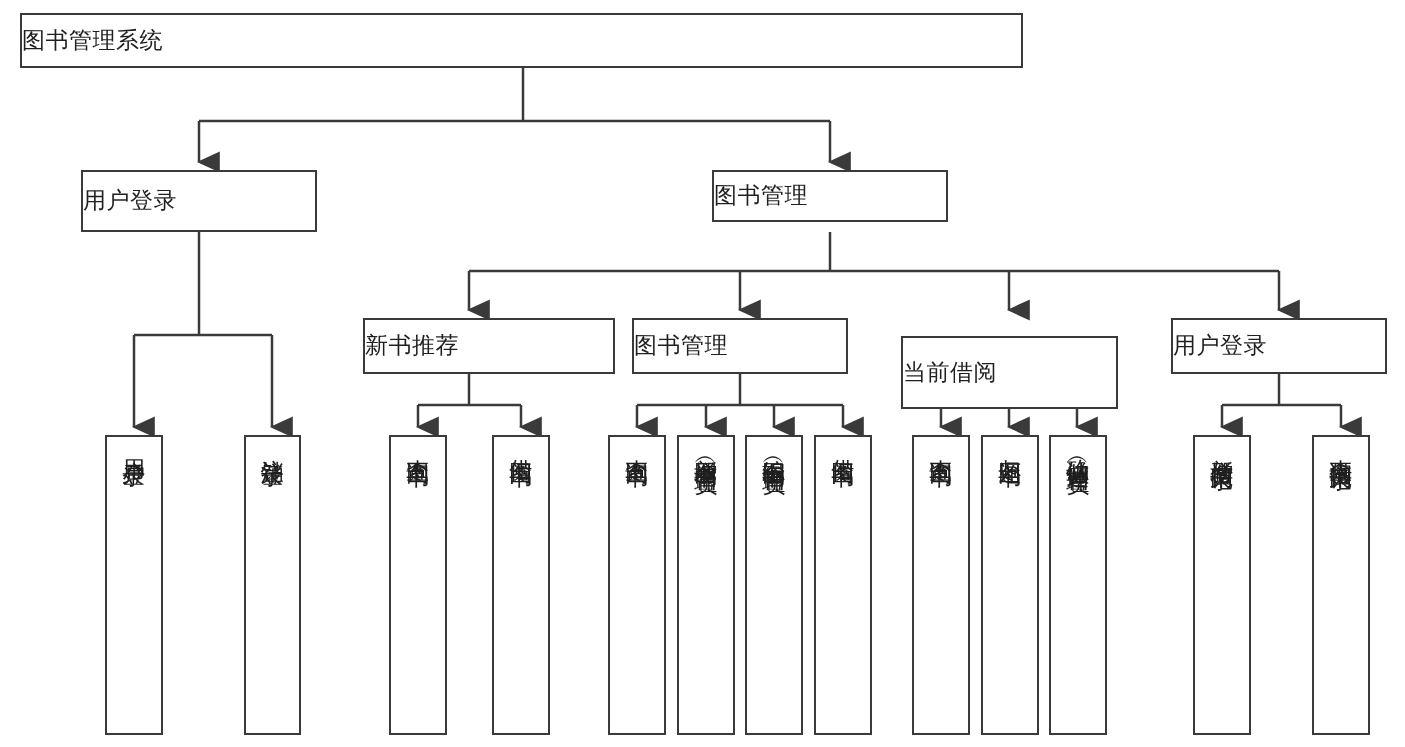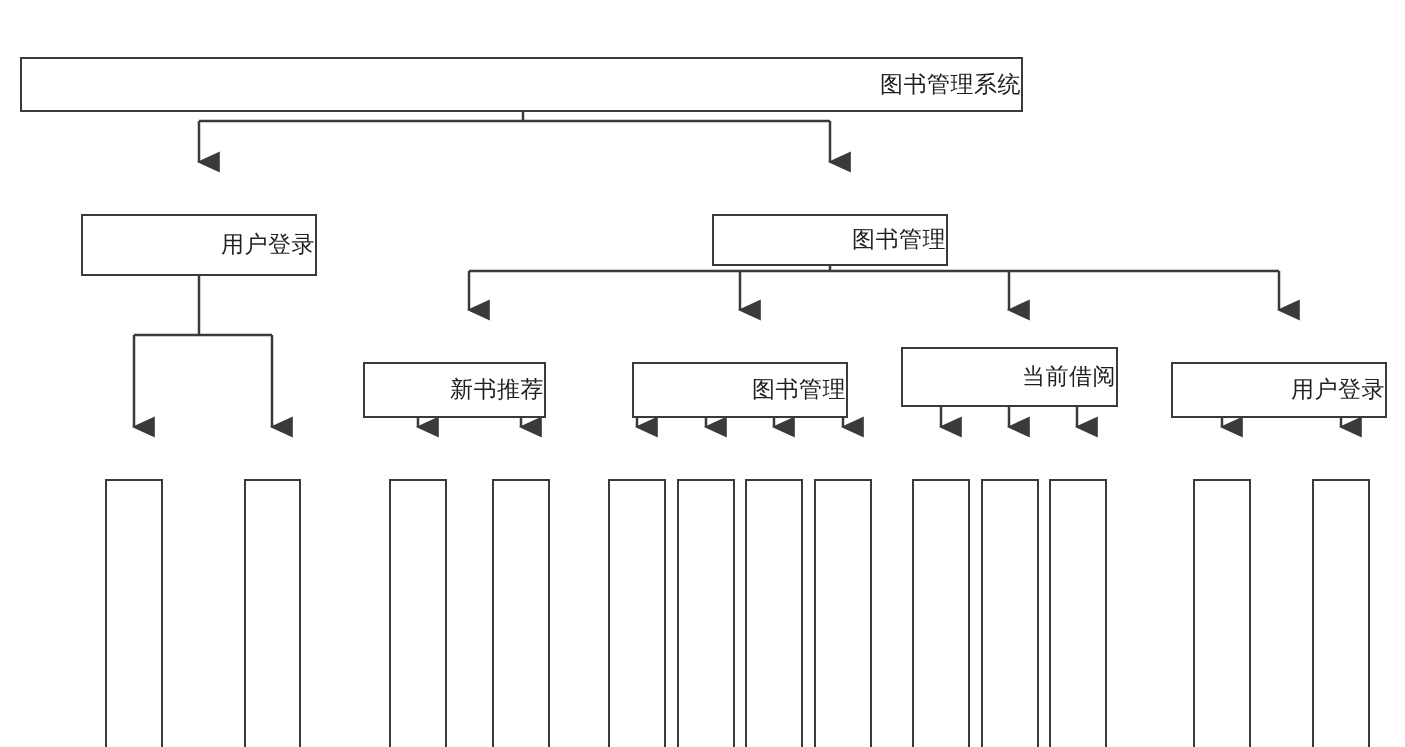--- a/index.html
+++ b/index.html
@@ -25,23 +25,22 @@
     height: 747px;
   }
   .node {
     position: absolute;
     box-sizing: border-box;
     border: 2.5px solid #3a3a3a;
     background: #ffffff;
     color: #1f1f1f;
     display: flex;
     align-items: center;
-    justify-content: flex-end;
+    justify-content: flex-start;
     text-align: center;
-    margin-top: 44px;
   }
   .node.horiz {
     font-size: 23px;
     letter-spacing: 0.5px;
     line-height: 1.2;
   }
   .node.vert {
     writing-mode: vertical-rl;
     text-orientation: upright;
     font-size: 23px;
@@ -124,27 +123,27 @@
     <span>图书管理系统</span>
   </div>
 
   <div class="node horiz" style="left:81px; top:170px; width:236px; height:62px;">
     <span>用户登录</span>
   </div>
   <div class="node horiz" style="left:712px; top:170px; width:236px; height:52px;">
     <span>图书管理</span>
   </div>
 
-  <div class="node horiz" style="left:363px; top:318px; width:183px; height:56px;">
+  <div class="node horiz" style="left:363px; top:318px; width:252px; height:56px;">
     <span>新书推荐</span>
   </div>
   <div class="node horiz" style="left:632px; top:318px; width:216px; height:56px;">
     <span>图书管理</span>
   </div>
-  <div class="node horiz" style="left:901px; top:303px; width:217px; height:60px;">
+  <div class="node horiz" style="left:901px; top:336px; width:217px; height:73px;">
     <span>当前借阅</span>
   </div>
   <div class="node horiz" style="left:1171px; top:318px; width:216px; height:56px;">
     <span>用户登录</span>
   </div>
 
   <div class="node vert" style="left:105px; top:435px; width:58px; height:300px;">
     <span class="vtext">用户登录</span>
   </div>
   <div class="node vert" style="left:244px; top:435px; width:57px; height:300px;">

